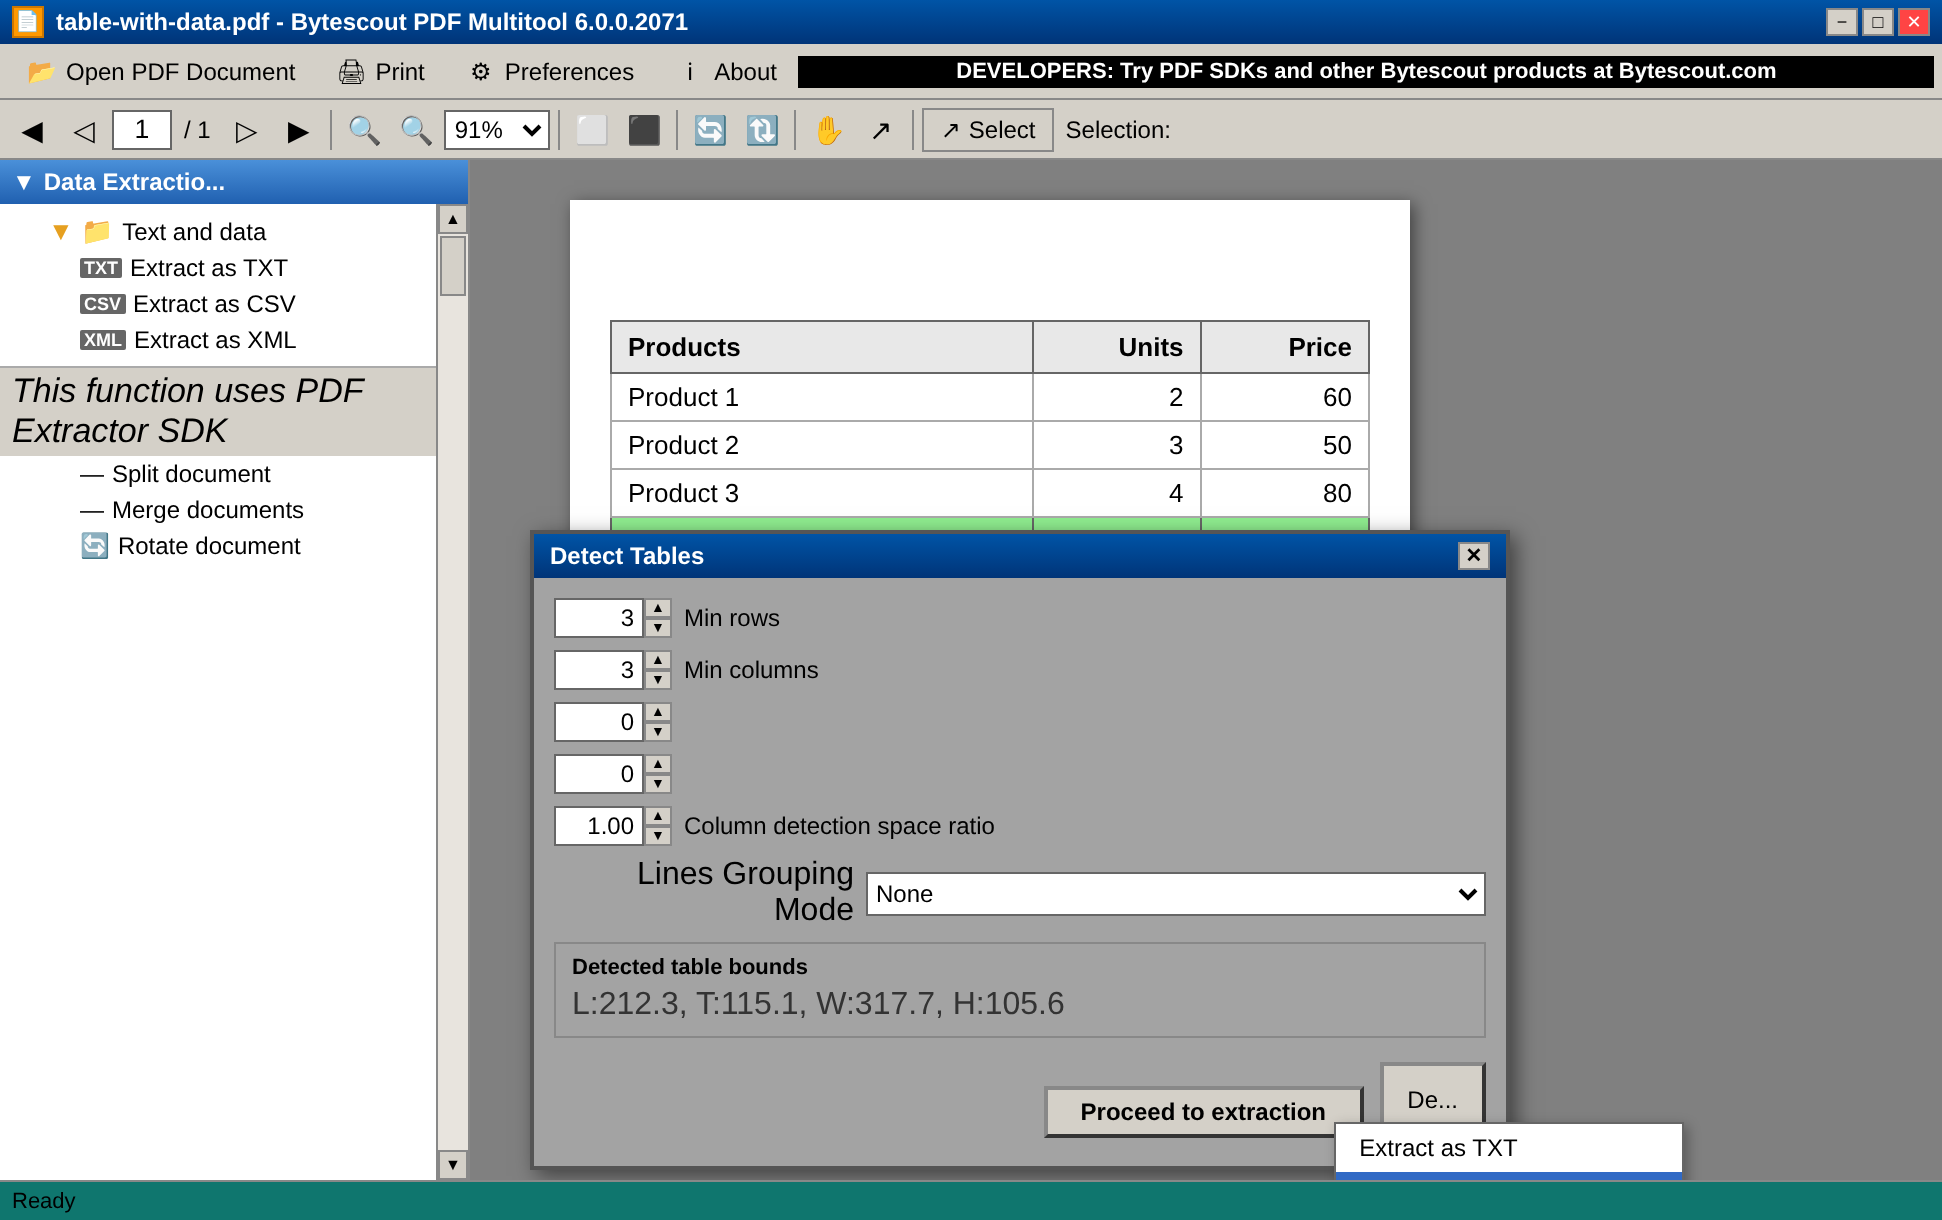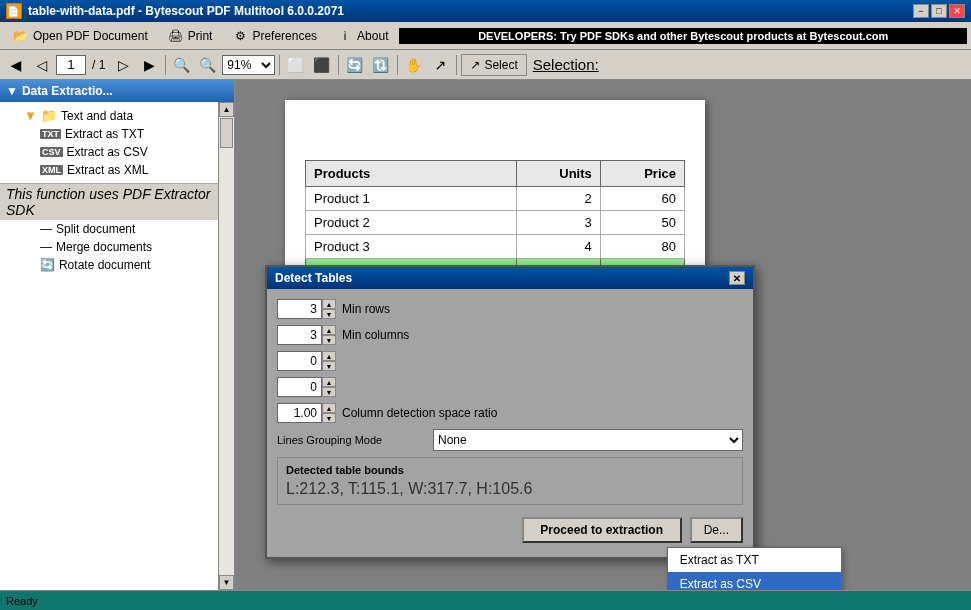--- a/index.html
+++ b/index.html
@@ -76,21 +76,21 @@
     .zoom-select { height: 20px; border: 1px solid #666; background: white; font-size: 12px; }
     .select-btn {
       display: flex; align-items: center; gap: 4px;
       padding: 2px 8px;
       background: #d4d0c8;
       border: 1px solid #888;
       cursor: pointer;
       font-size: 12px;
       height: 22px;
     }
-    .selection-label { font-size: 15px; padding: 0 4px; text-decoration: underline; }
+    .selection-label { font-size: 12px; padding: 0 4px; }
 
     
     .main-content {
       display: flex;
       height: calc(610px - 22px - 28px - 30px - 20px);
     }
 
     
     .left-panel {
       width: 235px;
@@ -243,21 +243,21 @@
       cursor: pointer;
       font-size: 7px;
       line-height: 1;
     }
     .lines-group-row {
       display: flex;
       align-items: center;
       margin-bottom: 6px;
       gap: 6px;
     }
-    .lines-label { font-size: 11px; width: 150px; }
+    .lines-label { font-size: 16px; width: 150px; text-align: right; }
     .lines-select {
       flex: 1;
       height: 22px;
       border: 1px solid #666;
       background: white;
       font-size: 12px;
     }
     .detected-group {
       border: 1px solid #888;
       padding: 6px 8px;
@@ -276,20 +276,21 @@
       position: relative;
     }
     .proceed-btn {
       background: #d4d0c8;
       border: 2px outset #888;
       padding: 4px 16px;
       font-size: 12px;
       font-weight: bold;
       cursor: pointer;
       min-width: 160px;
+      margin-top: 12px;
     }
 
     
     .dropdown-menu {
       position: absolute;
       top: 30px;
       right: -160px;
       width: 175px;
       background: white;
       border: 1px solid #666;
@@ -300,21 +301,21 @@
       padding: 5px 12px;
       font-size: 12px;
       cursor: pointer;
       display: block;
     }
     .dropdown-item.selected { background: #316ac5; color: white; }
 
     
     .info-bar {
       background: #d4d0c8;
-      font-size: 14px;
+      font-size: 17px;
       padding: 2px 6px;
       border-top: 1px solid #aaa;
       font-style: italic;
     }
 
     
     .left-panel-scroll {
       position: absolute;
       right: 0; top: 22px;
       width: 16px;

